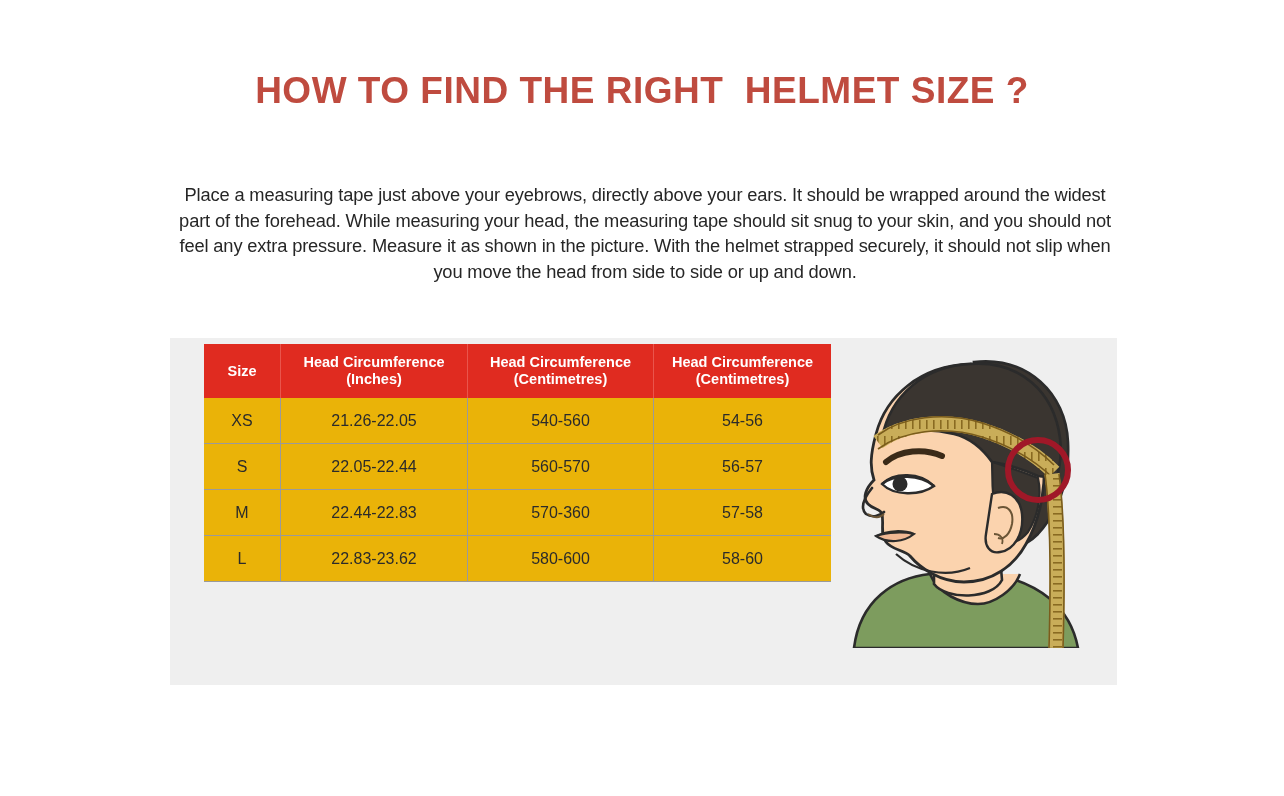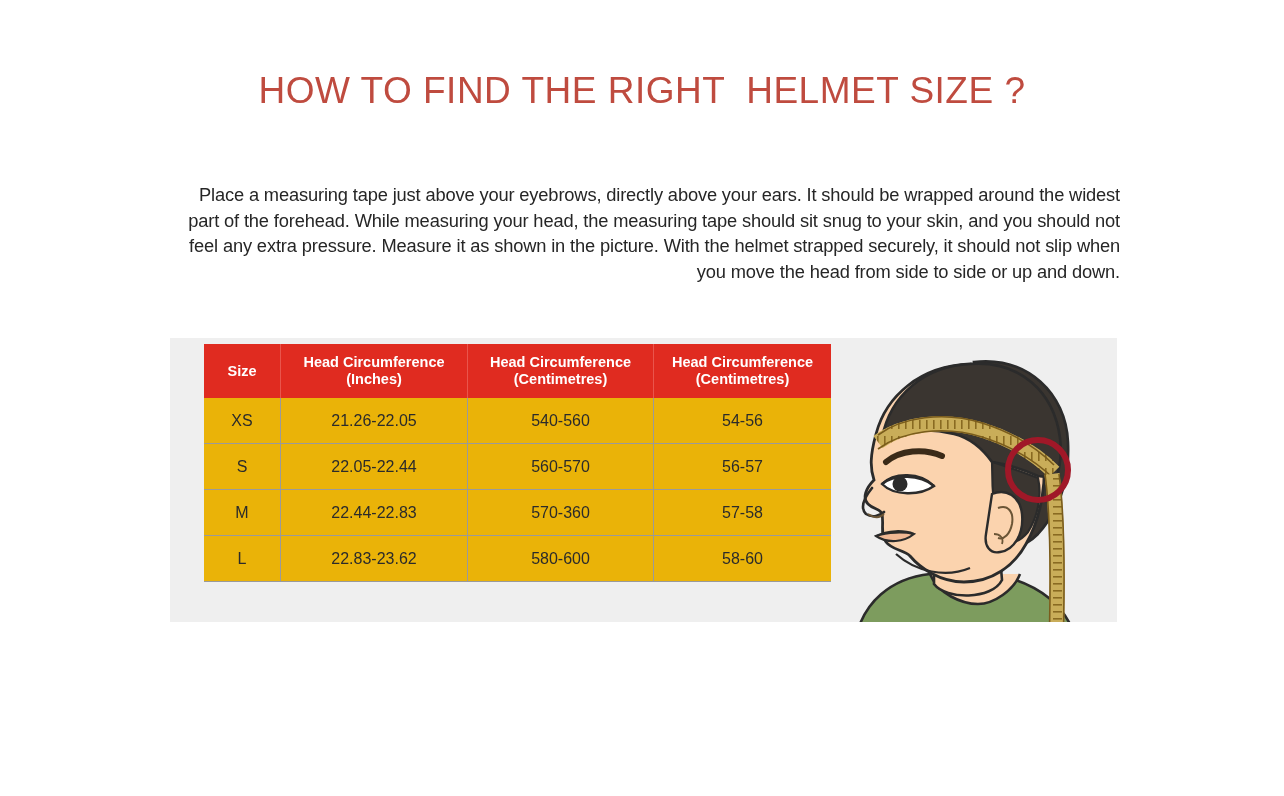--- a/index.html
+++ b/index.html
@@ -18,44 +18,44 @@
   
   .page-title {
     position: absolute;
     left: 0;
     top: 70px;
     width: 1284px;
     text-align: center;
     font-size: 37px;
     letter-spacing: 0.5px;
     color: #bf4b3f;
-    font-weight: 400;
+    font-weight: 700;
     white-space: pre;
   }
 
   
   .intro-paragraph {
     position: absolute;
     left: 170px;
     top: 182px;
     width: 950px;
     font-size: 18.3px;
     line-height: 25.5px;
     color: #262626;
-    text-align: right;
+    text-align: center;
     letter-spacing: -0.15px;
   }
 
   
   .info-panel {
     position: absolute;
     left: 170px;
     top: 338px;
     width: 947px;
-    height: 284px;
+    height: 347px;
     background: #efefef;
     overflow: hidden;
   }
 
   
   .size-table {
     position: absolute;
     left: 34px;
     top: 6px;
     width: 624px;

